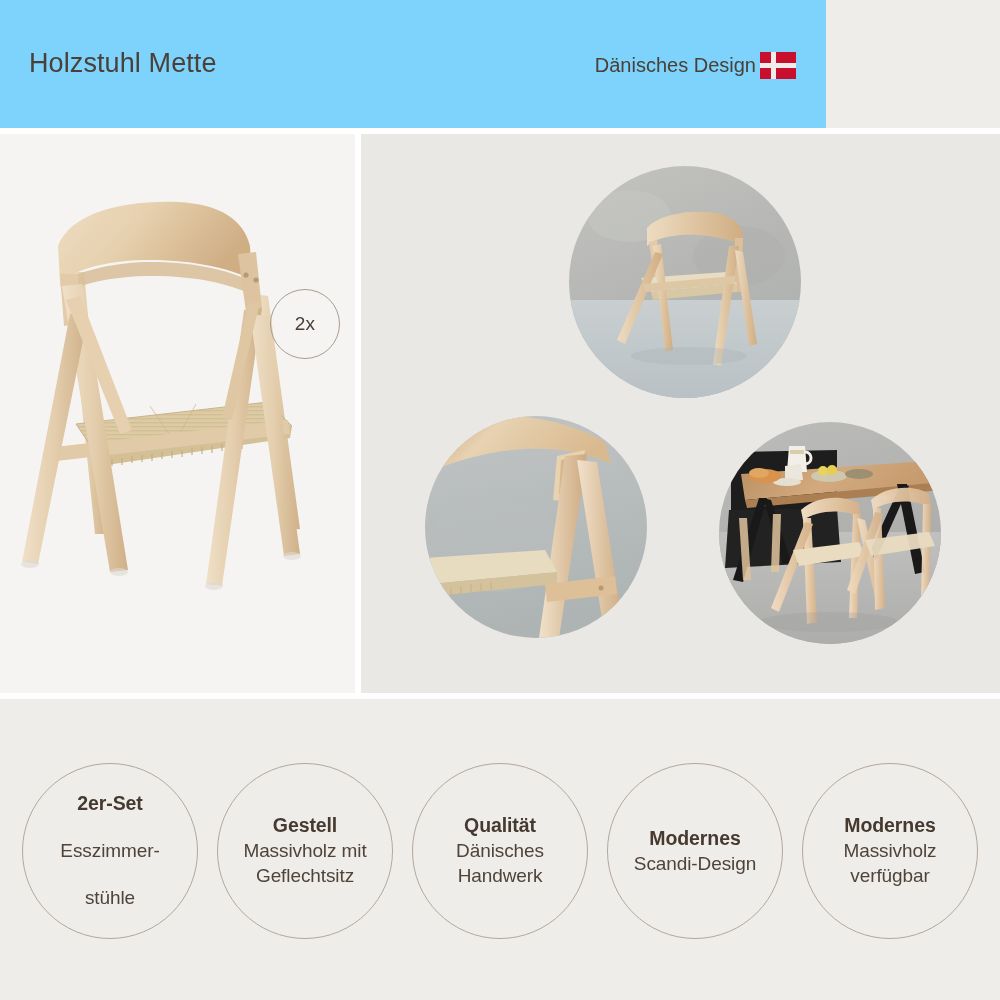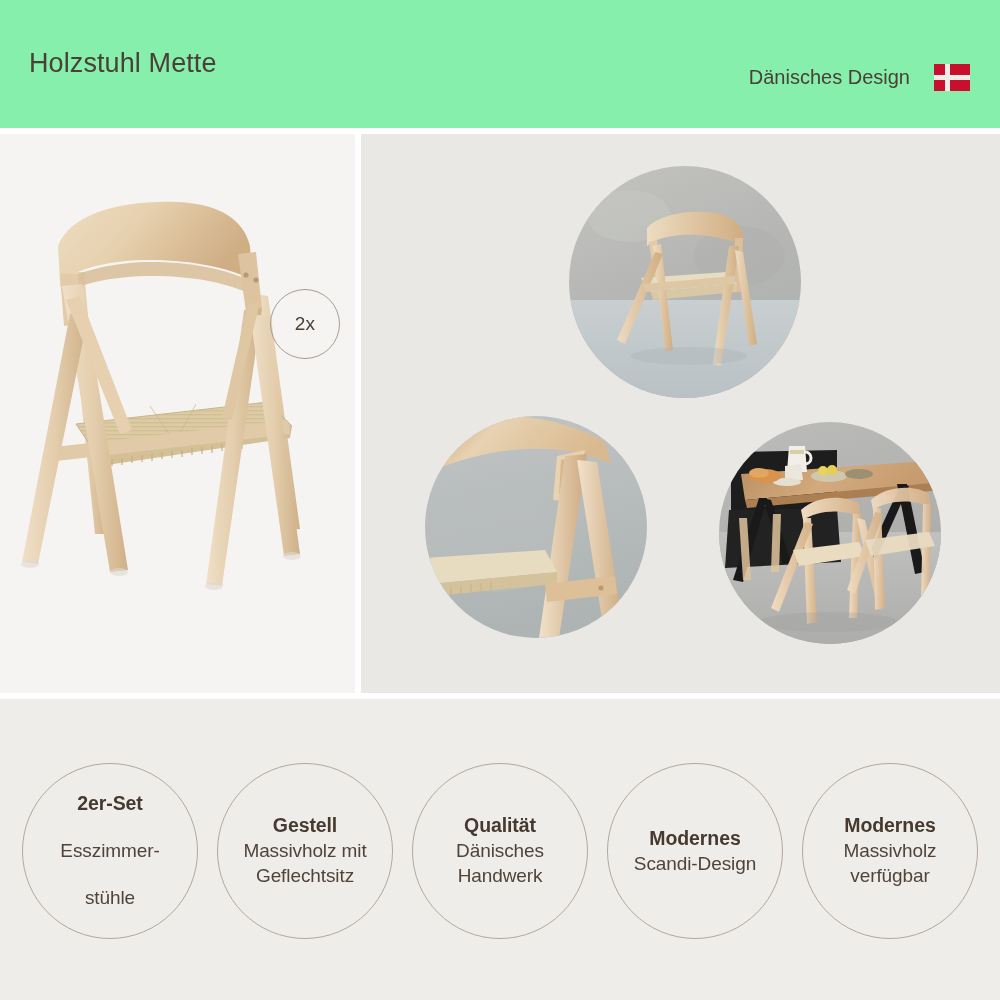--- a/index.html
+++ b/index.html
@@ -11,31 +11,31 @@
   }
   #root {
     position: relative;
     width: 1000px; height: 1000px;
     background: #efedea;
   }
 
   
   #header {
     position: absolute; left: 0; top: 0;
-    width: 1000px; height: 128px;
-    background: #86efac;
+    width: 826px; height: 128px;
+    background: #7dd3fc;
   }
   #page-title {
     position: absolute; left: 29px; top: 48px;
     font-size: 27px; font-weight: 400; letter-spacing: 0.1px;
     color: #4b4037; white-space: nowrap;
   }
   #origin-block {
-    position: absolute; right: 30px; top: 64px;
-    display: flex; align-items: center; gap: 24px;
+    position: absolute; right: 30px; top: 52px;
+    display: flex; align-items: center; gap: 4px;
   }
   #origin-label {
     font-size: 20px; font-weight: 400; color: #4b4037;
     white-space: nowrap;
   }
   .flag {
     position: relative; width: 36px; height: 27px;
     background: #c8102e; flex: none;
   }
   .flag .bar-v {

